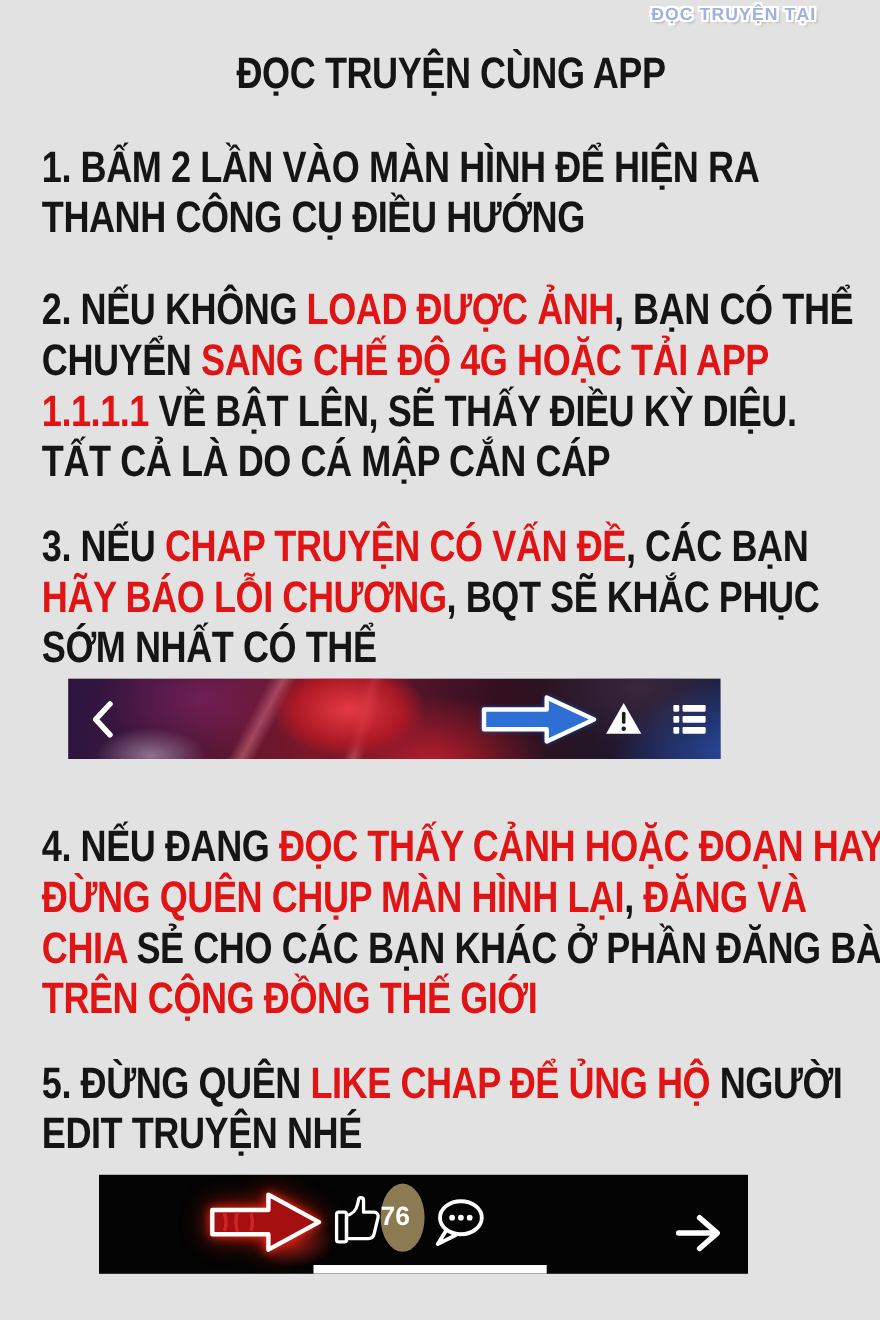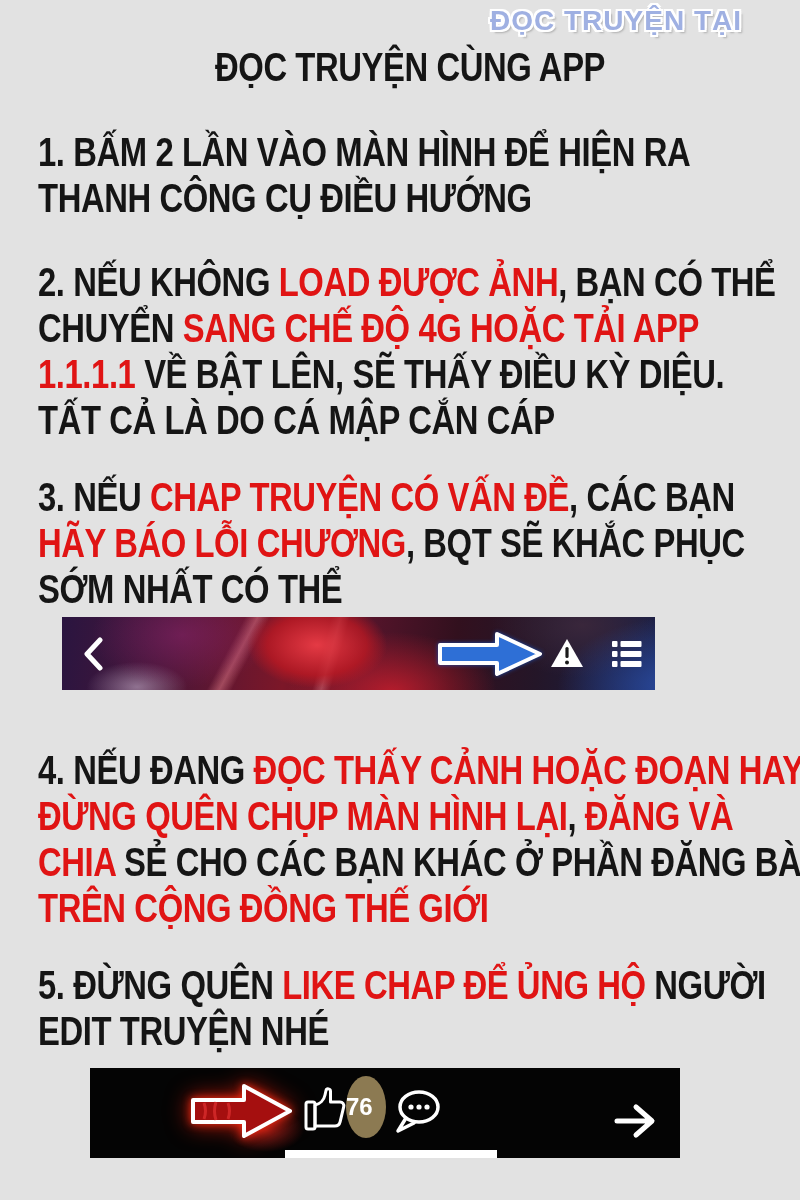--- a/index.html
+++ b/index.html
@@ -4,21 +4,21 @@
 <style>
   html,body{margin:0;padding:0;}
   .page{
     position:relative; width:800px; height:1200px;
     background:#e2e2e2; overflow:hidden;
     font-family:"Liberation Sans", sans-serif;
   }
   
   .wm1{
     position:absolute; top:5px; right:58px;
-    font-size:28px; font-weight:bold; letter-spacing:1px;
+    font-size:16px; font-weight:bold; letter-spacing:1px;
     color:#9fb0e2; white-space:nowrap;
     text-shadow:-2px -2px 0 #fff,2px -2px 0 #fff,-2px 2px 0 #fff,2px 2px 0 #fff,0 -2px 0 #fff,0 2px 0 #fff,-2px 0 0 #fff,2px 0 0 #fff, 3px 3px 2px rgba(140,140,140,.6);
   }
   .wm2{
     position:absolute; top:23px; right:8px;
     font-size:38px; font-weight:bold; letter-spacing:-1px;
     color:#4a8fe0; white-space:nowrap;
     text-shadow:-2px -2px 0 #fff,2px -2px 0 #fff,-2px 2px 0 #fff,2px 2px 0 #fff,0 -3px 0 #fff,0 3px 0 #fff,-3px 0 0 #fff,3px 0 0 #fff, 4px 4px 3px rgba(130,130,130,.7);
   }
   

